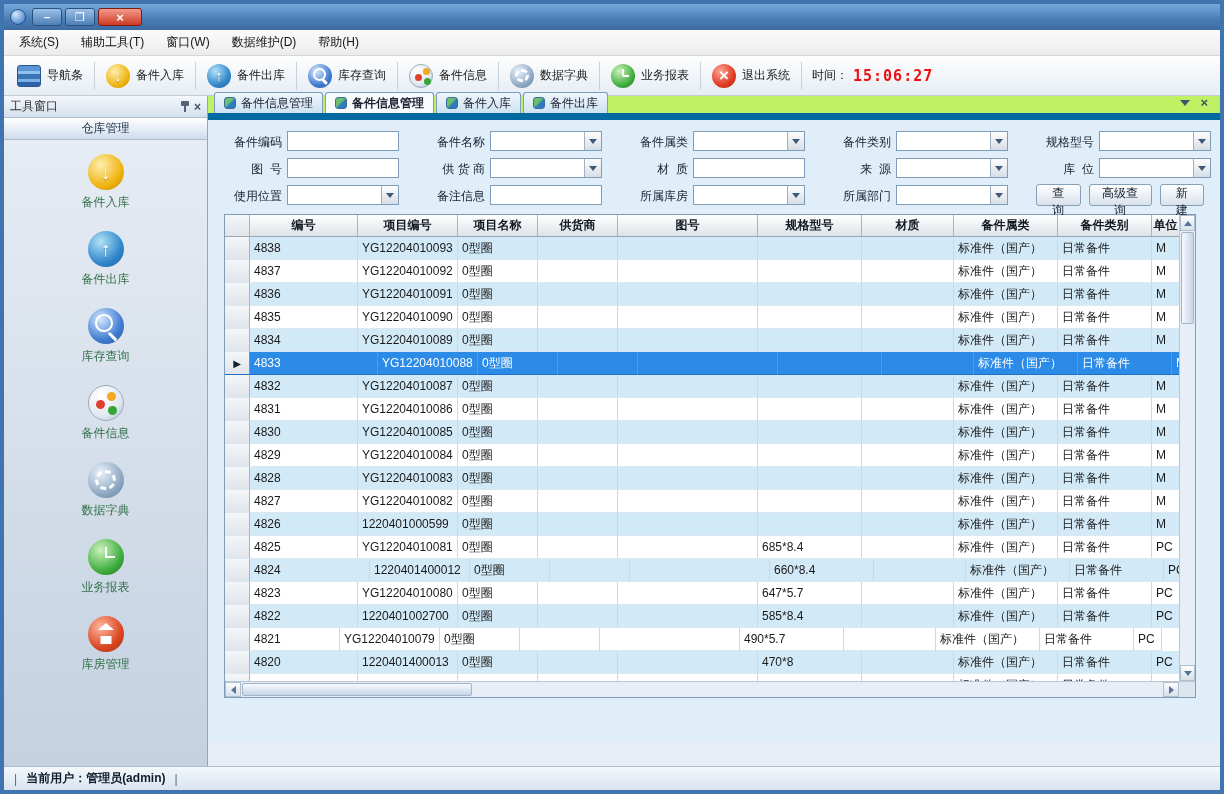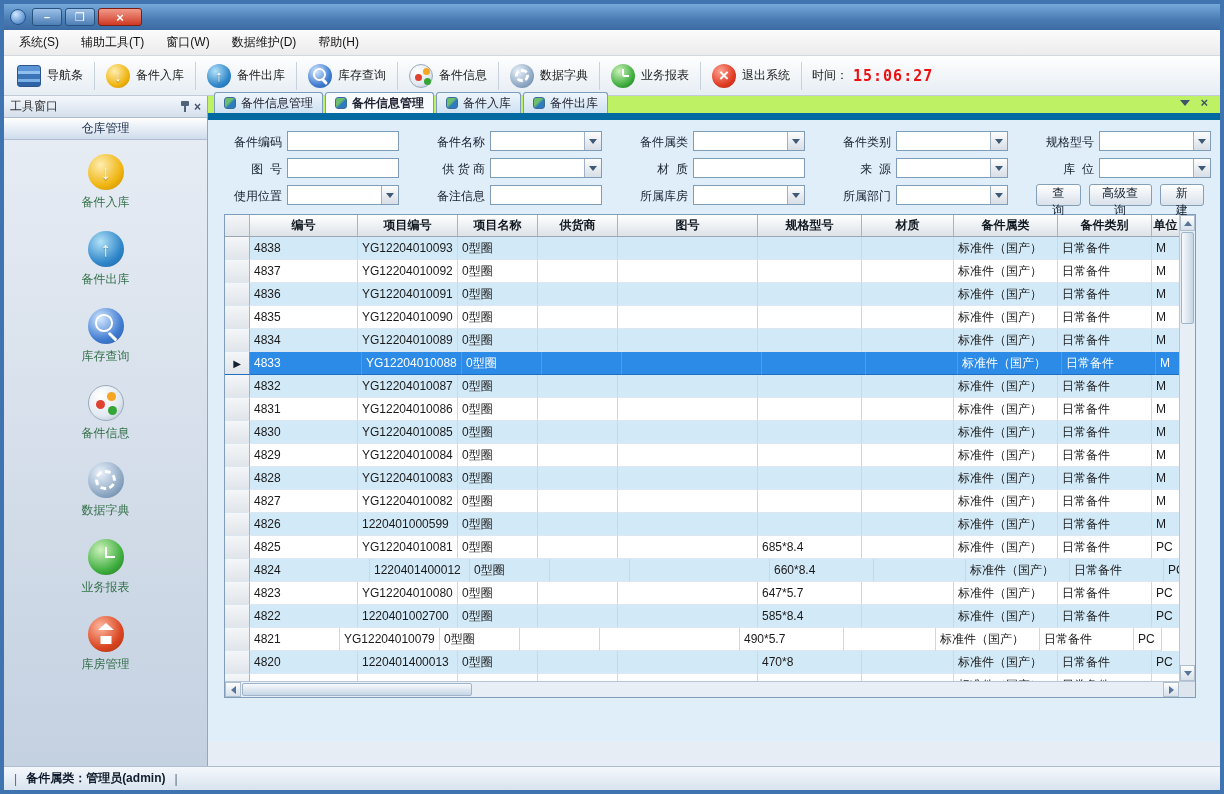--- a/index.html
+++ b/index.html
@@ -463,21 +463,21 @@
                     <div class="gcell" style="width:80px"></div>
                     <div class="gcell" style="width:140px"></div>
                     <div class="gcell" style="width:104px"></div>
                     <div class="gcell" style="width:92px"></div>
                     <div class="gcell" style="width:104px">标准件（国产）</div>
                     <div class="gcell" style="width:94px">日常备件</div>
                     <div class="gcell" style="width:28px">M</div>
                   </div>
                   <div class="grow sel">
                     <div class="gcell gsel" style="width:25px">▶</div>
-                    <div class="gcell" style="width:112px">4833</div>
+                    <div class="gcell" style="width:128px">4833</div>
                     <div class="gcell" style="width:100px">YG12204010088</div>
                     <div class="gcell" style="width:80px">0型圈</div>
                     <div class="gcell" style="width:80px"></div>
                     <div class="gcell" style="width:140px"></div>
                     <div class="gcell" style="width:104px"></div>
                     <div class="gcell" style="width:92px"></div>
                     <div class="gcell" style="width:104px">标准件（国产）</div>
                     <div class="gcell" style="width:94px">日常备件</div>
                     <div class="gcell" style="width:28px">M</div>
                   </div>
@@ -692,17 +692,17 @@
         </div>
       </div>
 
       <div class="footer-strip"></div>
 
     </div>
   </div>
 
   <div class="statusbar">
     <span class="sb-sep">|</span>
-    <span>备件属类：管理员(admin)</span>
+    <span>当前用户：管理员(admin)</span>
     <span class="sb-sep">|</span>
   </div>
 
 </div>
 
 </body></html>

